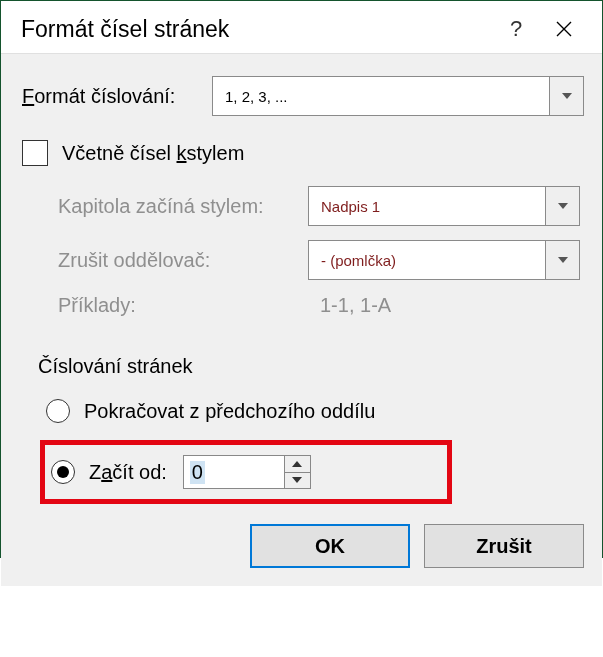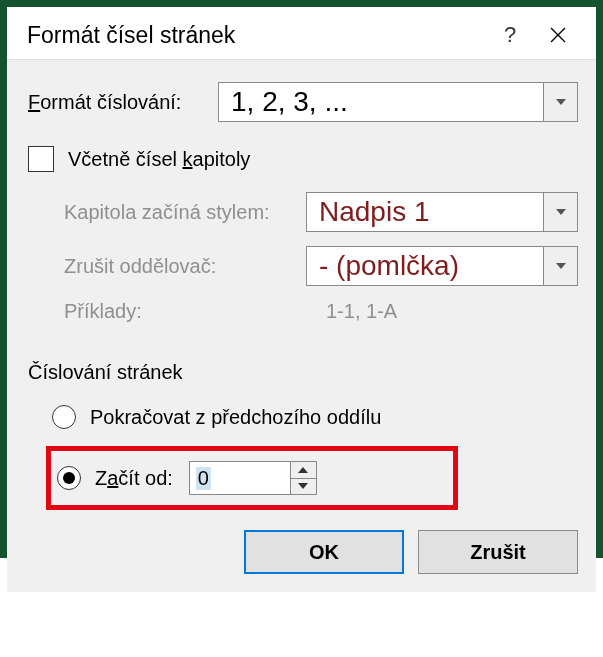--- a/index.html
+++ b/index.html
@@ -10,21 +10,21 @@
     font-size: 16px;
     background: #fff;
     width: 603px;
     height: 657px;
     overflow: hidden;
   }
   .dialog {
     width: 603px;
     height: 558px;
     background: #fff;
-    border: 7px solid #14532d;
+    border: 1px solid #14532d;
     display: flex;
     flex-direction: column;
   }
   .titlebar {
     display: flex;
     align-items: center;
     padding: 10px 14px 6px 20px;
     background: #fff;
   }
   .titlebar-title {
@@ -68,21 +68,21 @@
     height: 40px;
     background: #fff;
     border: 1px solid #8a8a8a;
     display: flex;
     align-items: center;
     position: relative;
   }
   .combo-text {
     flex: 1;
     padding: 0 12px;
-    font-size: 28px;
+    font-size: 15px;
     color: #000;
   }
   .combo-btn {
     width: 34px;
     height: 100%;
     border-left: 1px solid #8a8a8a;
     background: #efefef;
     display: flex;
     align-items: center;
     justify-content: center;
@@ -123,21 +123,21 @@
   }
   .chapter-combo { width: 272px; flex: none; }
   .examples-val {
     font-size: 20px;
     color: #8f8f8f;
     padding-left: 12px;
   }
   .section-header {
     font-size: 20px;
     color: #000;
-    margin: 10px 0 14px 0;
+    margin: 10px 0 14px 16px;
   }
   .radio-group { padding-left: 24px; }
   .radio-row {
     display: flex;
     align-items: center;
     margin-bottom: 10px;
     height: 38px;
   }
   .radio {
     width: 24px;
@@ -262,21 +262,21 @@
         <div class="combo-text">1, 2, 3, ...</div>
         <div class="combo-btn">
           <div class="chev-down"></div>
         </div>
       </div>
     </div>
 
     <div class="checkbox-row">
       <div class="checkbox"></div>
       <div class="label">
-        <span>Včetně čísel </span><span class="underline-f">k</span><span>apitoly</span>
+        <span>Včetně čísel </span><span class="underline-f">k</span><span>stylem</span>
       </div>
     </div>
 
     <div class="chapter-block">
       <div class="chapter-row">
         <div class="chapter-label">Kapitola začíná stylem:</div>
         <div class="combo chapter-combo disabled">
           <div class="combo-text">Nadpis 1</div>
           <div class="combo-btn">
             <div class="chev-down"></div>

